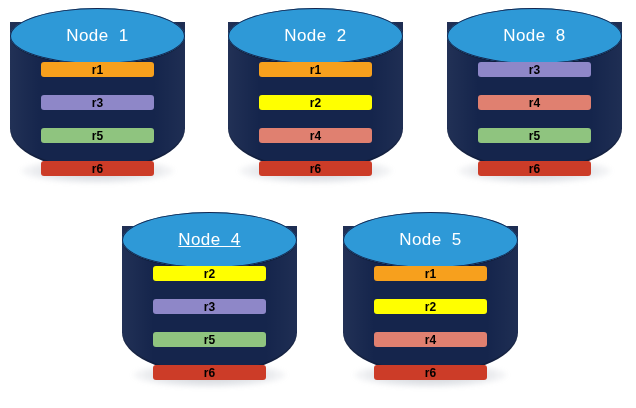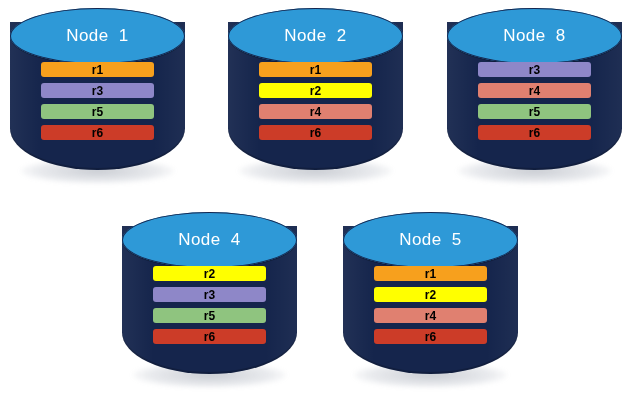--- a/index.html
+++ b/index.html
@@ -113,21 +113,21 @@
   .bars {
     position: absolute;
     left: 31px;
     top: 54px;
     width: 113px;
     z-index: 4;
   }
 
   .bar {
     height: 15px;
-    margin-bottom: 6px;
+    margin-bottom: 18px;
     border-radius: 3px;
     display: flex;
     align-items: center;
     justify-content: center;
     color: #000000;
     font-size: 12px;
     font-weight: bold;
     line-height: 1;
   }
   .bar:last-child { margin-bottom: 0; }
@@ -173,21 +173,21 @@
         <div class="bar" style="background: rgb(224, 128, 112);">r4</div>
         <div class="bar" style="background: rgb(143, 196, 127);">r5</div>
         <div class="bar" style="background: rgb(204, 60, 40);">r6</div>
       </div>
     </div>
     <div class="node" style="left: 122px; top: 212px;">
       <div class="cyl-shadow"></div>
       <div class="cyl-body" style="background: rgb(21, 37, 76);"></div>
       <div class="cyl-top" style="background: rgb(46, 153, 215);"></div>
       <div class="cyl-top-edge"></div>
-      <div class="node-label" style="color: rgb(255, 255, 255);">Node  4</div>
+      <div class="node-label" style="color: rgb(255, 255, 255); text-decoration: underline;">Node  4</div>
       <div class="bars">
         <div class="bar" style="background: rgb(255, 255, 0);">r2</div>
         <div class="bar" style="background: rgb(142, 135, 200);">r3</div>
         <div class="bar" style="background: rgb(143, 196, 127);">r5</div>
         <div class="bar" style="background: rgb(204, 60, 40);">r6</div>
       </div>
     </div>
     <div class="node" style="left: 343px; top: 212px;">
       <div class="cyl-shadow"></div>
       <div class="cyl-body" style="background: rgb(21, 37, 76);"></div>

